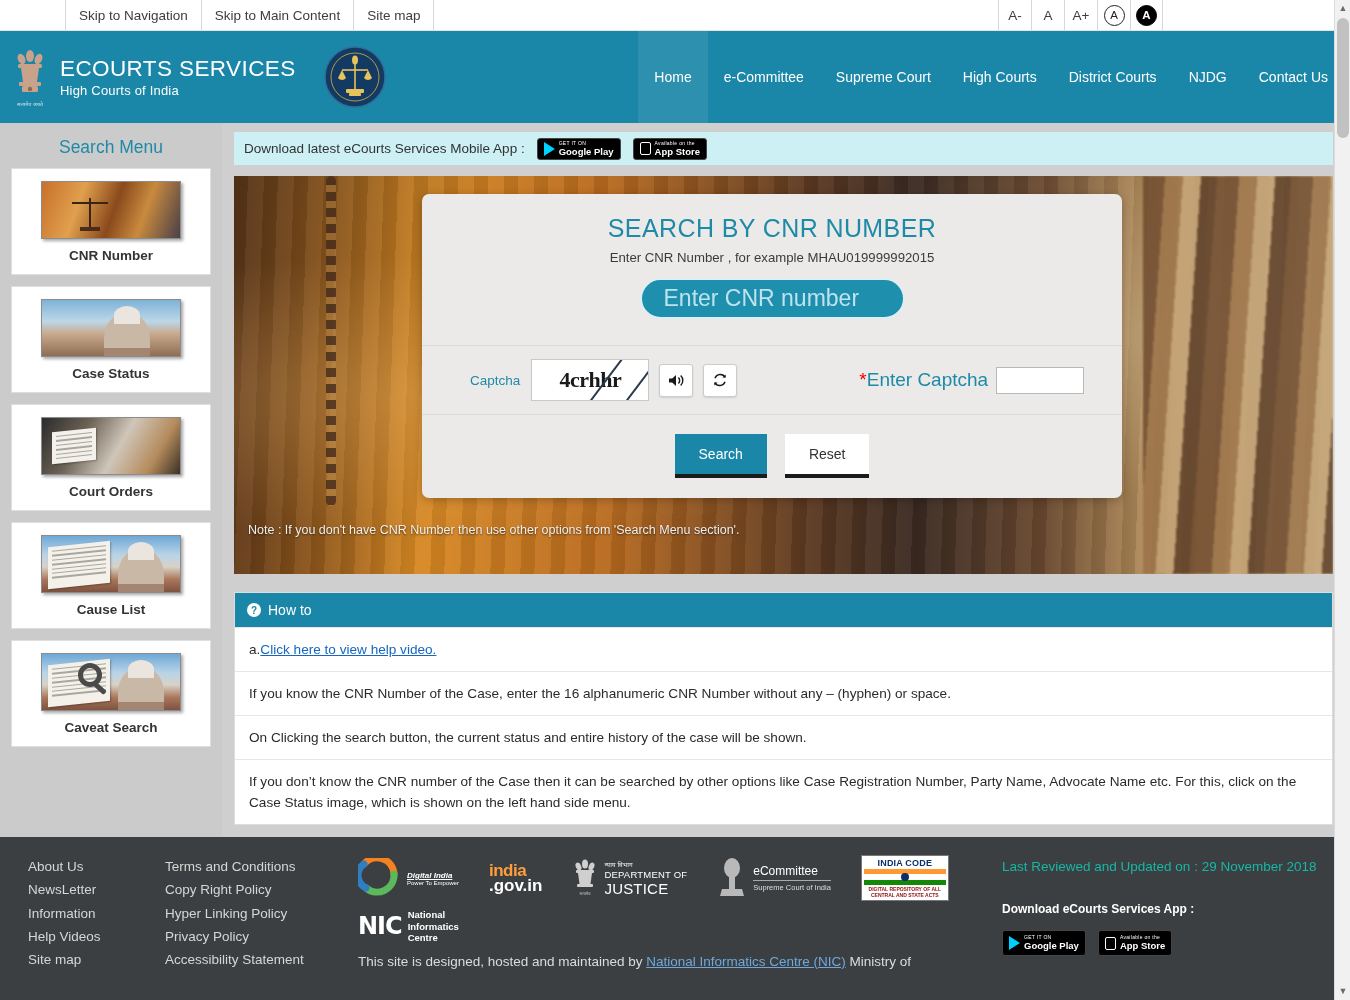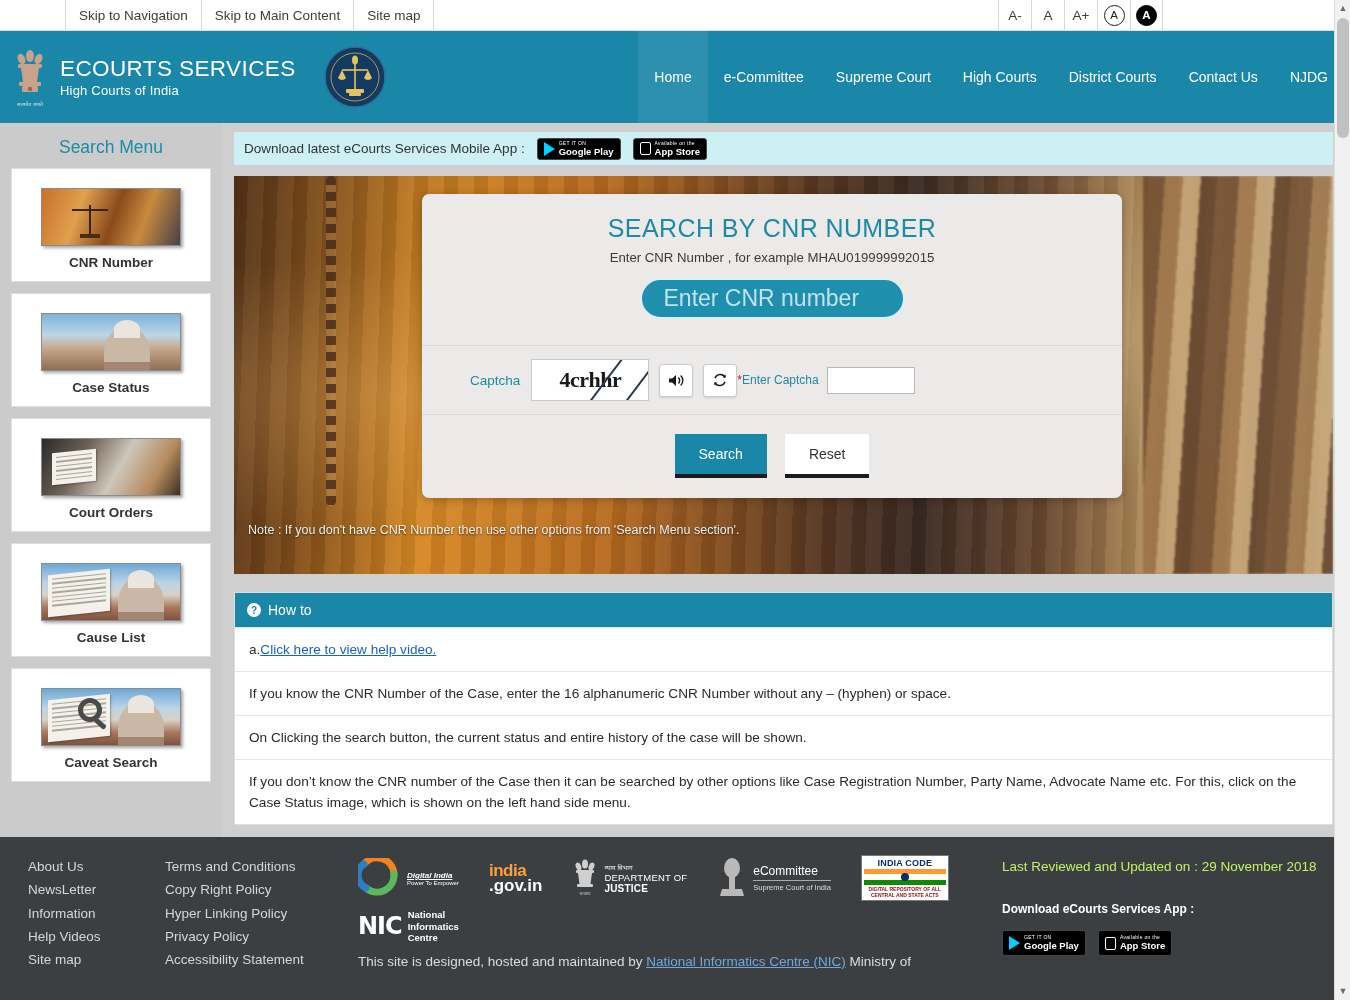--- a/index.html
+++ b/index.html
@@ -74,21 +74,21 @@
   
   .body-wrap { display: flex; height: 714px; background: #cfcfcf; }
 
   
   .sidebar { width: 222px; background: #cbcbcb; padding: 0 11px; }
   .sidebar-title {
     text-align: center; color: #1d8aa8; font-size: 17.5px; padding: 14px 0 10px;
   }
   .menu-card {
     background: #fff; border: 1px solid #dedede; margin-bottom: 11px;
-    padding: 19px 10px 11px; text-align: center;
+    padding: 12px 10px 11px; text-align: center;
   }
   .menu-thumb {
     width: 140px; height: 58px; margin: 0 auto; border: 1px solid #8c8c8c;
     box-shadow: 2px 2px 3px rgba(0,0,0,.35); position: relative; overflow: hidden;
   }
   .menu-label { margin-top: 9px; font-size: 13.5px; font-weight: bold; color: #333; }
 
   
   .th-cnr { background: linear-gradient(110deg,#c8702a 0%,#e0a04e 28%,#8a4a1c 52%,#c98a3e 72%,#4a4048 100%); }
   .th-case { background: linear-gradient(180deg,#7fb2d8 0%,#bcd7e8 38%,#c9aa8e 60%,#8f6d52 100%); }
@@ -196,21 +196,21 @@
   }
   .cap-text { font-size: 22px; font-weight: bold; color: #1a1a1a; letter-spacing: -.5px; font-family: "Liberation Serif", serif; }
   .cap-slash { position: absolute; width: 2px; height: 70px; background: #2b3a4a; transform: rotate(37deg); }
   .cap-slash.s1 { left: 74px; top: -16px; }
   .cap-slash.s2 { left: 104px; top: -8px; }
   .icon-btn {
     margin-left: 10px; width: 34px; height: 33px; background: #fff; border: 1px solid #ccc;
     border-radius: 3px; display: flex; align-items: center; justify-content: center;
     box-shadow: 0 1px 2px rgba(0,0,0,.12); cursor: pointer;
   }
-  .ecap-label { color: #1d8aa8; font-size: 12px; }
+  .ecap-label { color: #1d8aa8; font-size: 19px; margin-left: 122px; }
   .ecap-label .star { color: #e00; }
   .ecap-input {
     margin-left: 8px; width: 88px; height: 27px; background: #fff; border: 1px solid #b8b8b8;
     font-family: "Liberation Sans", sans-serif; font-size: 13px; padding: 0 5px; outline: none;
   }
 
   .card-bot { padding: 19px 0 24px; display: flex; justify-content: center; gap: 18px; }
   .btn {
     font-family: "Liberation Sans", sans-serif; font-size: 14px; cursor: pointer;
     border: none; padding: 12px 24px; box-shadow: 0 4px 0 #1b1b1b;
@@ -247,36 +247,36 @@
   .f-links a, .f-links2 a {
     display: block; color: #d6d6d6; text-decoration: none; font-size: 13.5px;
     line-height: 23.3px;
   }
   .f-logos { flex: 1; padding-left: 8px; }
   .logo-row { display: flex; align-items: center; gap: 30px; }
   .logo-row2 { margin-top: 8px; }
   .f-legal { font-size: 13.5px; color: #dcdcdc; margin-top: 10px; }
   .f-legal a { color: #6fa8dc; }
   .f-right { width: 348px; padding-right: 28px; }
-  .f-right .upd { font-size: 13.5px; line-height: 23px; color: #bef264; }
+  .f-right .upd { font-size: 13.5px; line-height: 23px; color: #14b8a6; }
   .f-right .dl { font-size: 12px; font-weight: bold; color: #ffffff; margin-top: 24px; }
   .f-right .badges { display: flex; gap: 12px; margin-top: 14px; }
   .f-right .badge { height: 26px; margin-left: 0; }
 
   
   .lg-digital { display: flex; align-items: center; gap: 5px; }
   .lg-txt-a { font-size: 8px; color: #fff; font-style: italic; font-weight: bold; text-decoration: underline; display: block; }
   .lg-txt-b { font-size: 6px; color: #fff; display: block; }
   .lg-india { line-height: 1; }
   .lg-india .i1 { font-size: 17px; font-weight: bold; color: #ff9e3d; letter-spacing: -.5px; }
   .lg-india .i2 { font-size: 17px; font-weight: bold; color: #fff; display: block; margin-top: -2px; }
   .lg-doj { display: flex; align-items: center; gap: 6px; }
   .lg-doj .t1 { font-size: 6.5px; color: #eee; display: block; }
   .lg-doj .t2 { font-size: 9.5px; color: #fff; display: block; letter-spacing: .2px; }
-  .lg-doj .t3 { font-size: 10px; color: #fff; font-weight: bold; display: block; letter-spacing: .2px; }
+  .lg-doj .t3 { font-size: 15px; color: #fff; font-weight: normal; display: block; letter-spacing: .2px; }
   .lg-ec { display: flex; align-items: center; gap: 6px; }
   .lg-ec .e1 { font-size: 12px; color: #fff; display: block; border-bottom: 1px solid #aaa; padding-bottom: 2px; }
   .lg-ec .e2 { font-size: 7.5px; color: #ddd; display: block; margin-top: 2px; }
   .lg-code {
     width: 88px; height: 46px; background: #fff; border: 1px solid #777; padding: 2px;
     display: flex; flex-direction: column; align-items: center; justify-content: center;
   }
   .lg-code .c1 { font-size: 9px; font-weight: bold; color: #0a2f6b; letter-spacing: .2px; }
   .lg-code .c2 {
     width: 100%; height: 17px; margin-top: 1px;
@@ -347,22 +347,22 @@
         <rect x="22" y="43" width="18" height="4" rx="1" fill="#e8c25a"></rect>
         <rect x="25" y="47" width="12" height="3" rx="1" fill="#e8c25a"></rect>
       </svg>
     </div>
     <div class="nav">
       <a href="#" class="active">Home</a>
       <a href="#">e-Committee</a>
       <a href="#">Supreme Court</a>
       <a href="#">High Courts</a>
       <a href="#">District Courts</a>
+      <a href="#">NJDG</a>
       <a href="#">Contact Us</a>
-      <a href="#">NJDG</a>
     </div>
   </div>
 
   <div class="body-wrap">
 
     <div class="sidebar">
       <div class="sidebar-title">Search Menu</div>
 
       <div class="menu-card">
         <div class="menu-thumb th-cnr">

